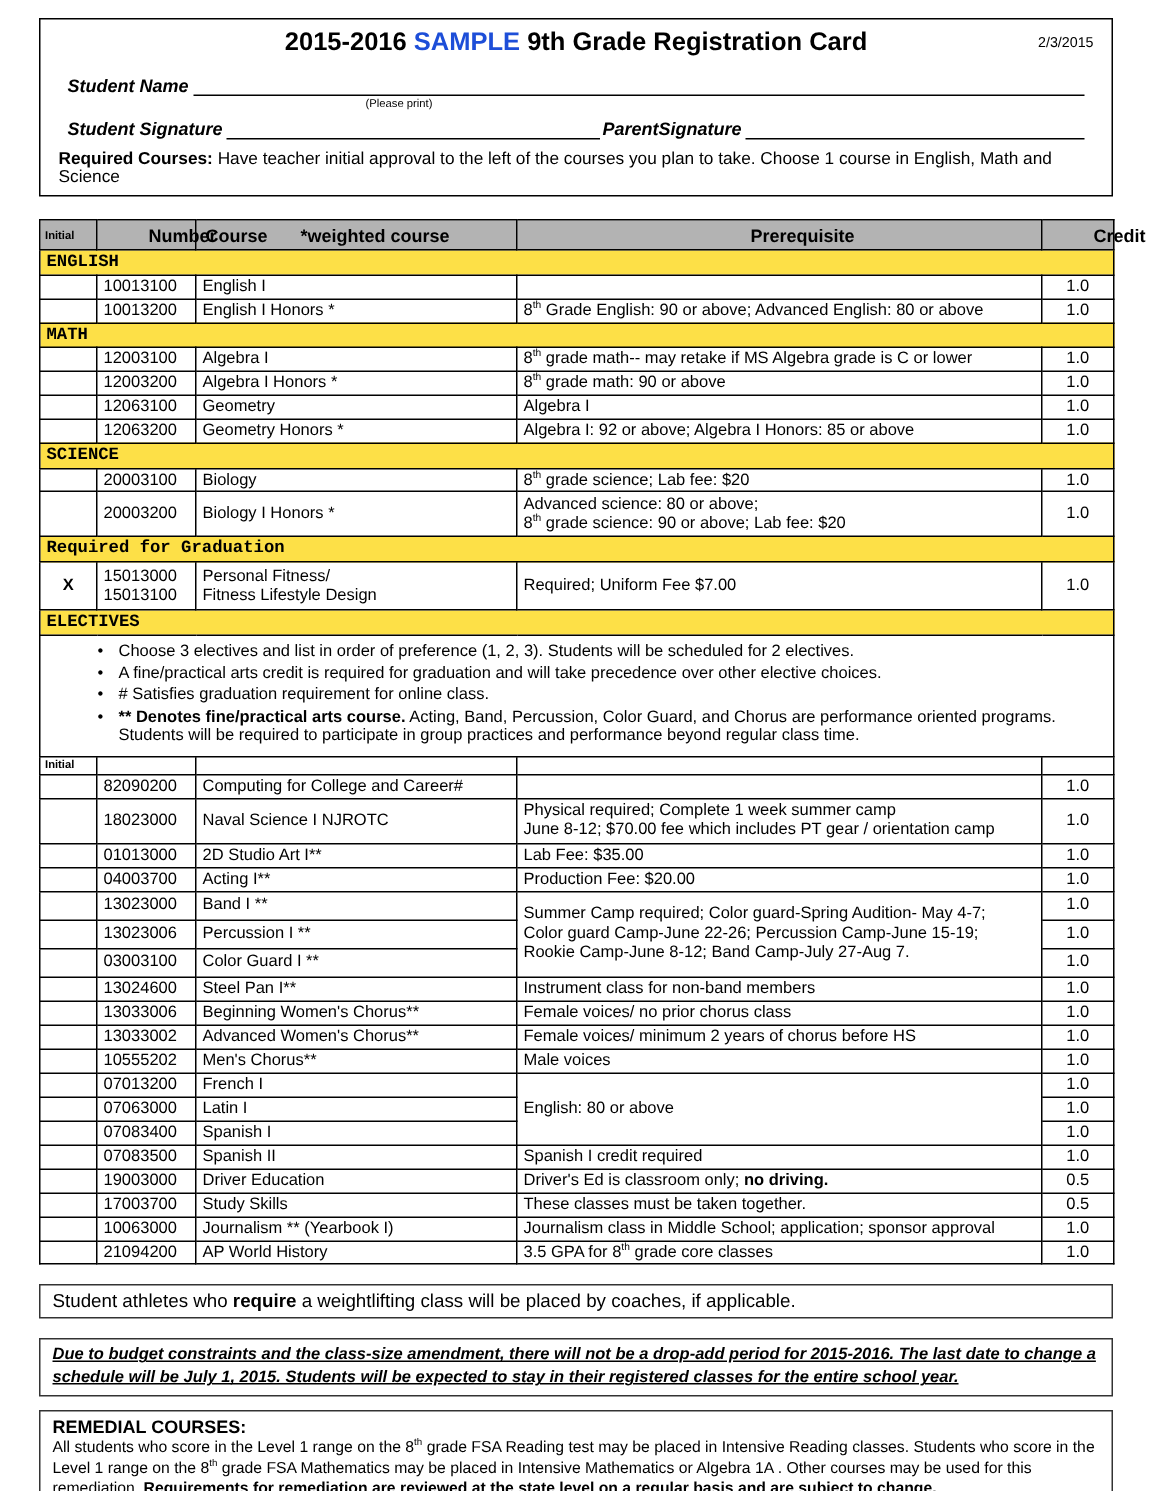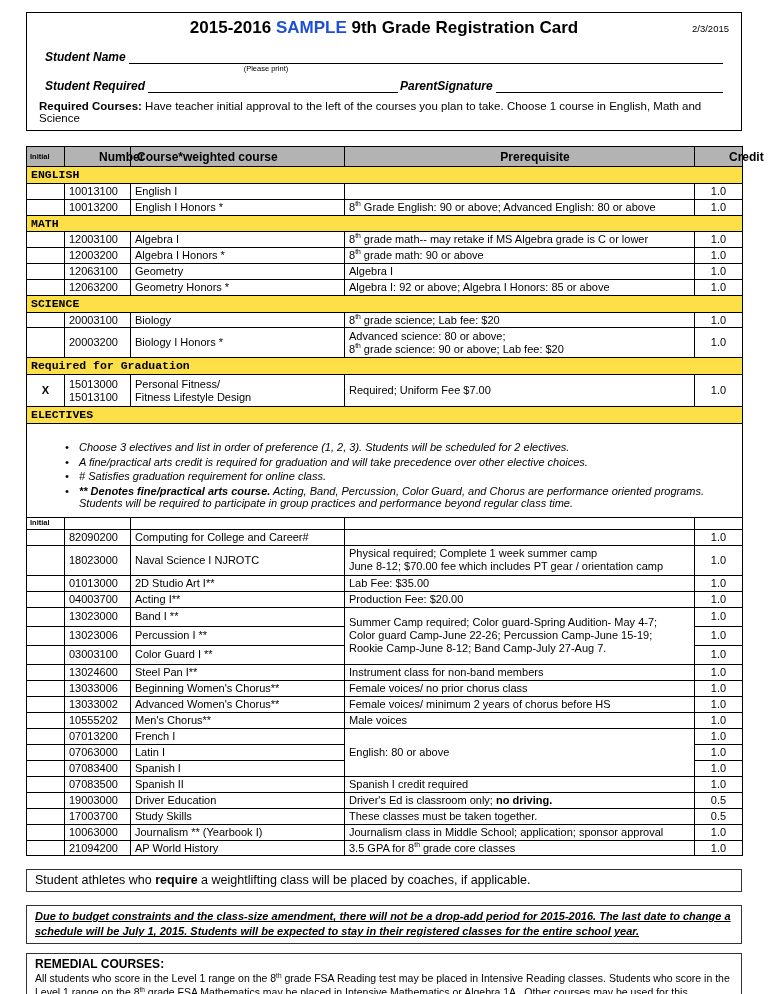--- a/index.html
+++ b/index.html
@@ -26,28 +26,28 @@
   .req-row { font-size: 11.5px; margin: 7px 2px 0 2px; }
   .req-row b { font-size: 11.5px; }
 
   
   table { border-collapse: collapse; table-layout: fixed; width: 716px; margin-top: 15px; font-size: 11px; }
   th, td { border: 1px solid #000; }
   thead th { background: #b3b3b3; font-size: 12px; height: 20px; padding: 1px 3px; vertical-align: middle; }
   .th-init { font-size: 7.5px; text-align: left; }
   .th-num, .th-prereq, .th-credit { text-align: center; padding-left: 34px; }
   .th-course { text-align: left; padding-left: 6px; }
-  .weighted { }
+  .weighted { margin-left: 22px; }
   tbody tr { height: 15px; }
   td { padding: 1px 4px; vertical-align: middle; line-height: 1.18; }
   td.sec { background: #fde047; text-align: left; font-weight: bold; font-size: 11.5px; height: 16px; font-family: Liberation Mono, monospace; }
   .c-init { text-align: center; font-weight: bold; }
   .c-credit { text-align: center; }
   .c-num, .c-course, .c-prereq { text-align: left; }
-  td.bullets { padding: 16px 6px 5px 6px; font-style: italic; }
+  td.bullets { padding: 3px 6px 5px 6px; }
   .bullets ul { list-style: none; margin: 0 0 0 30px; padding: 0; }
   .bullets li { position: relative; padding-left: 16px; padding-right: 8px; margin: 1.5px 0; }
   .bullets li::before { content: "\2022"; position: absolute; left: 2px; }
   .init-label { font-size: 7.5px; font-weight: bold; padding: 0 3px; }
   tr.init-row { height: 12px; }
   sup { font-size: 0.62em; vertical-align: super; line-height: 0; }
 
   
   .note-box { border: 1px solid #333; padding: 3px 8px 4px 8px; }
   .athletes { margin-top: 13px; font-size: 12.5px; }
@@ -66,21 +66,21 @@
       <div class="title"><span>2015-2016 </span><span class="red">SAMPLE</span><span> 9th Grade Registration Card</span></div>
       <div class="date">2/3/2015</div>
     </div>
     <div class="name-row">
       <span class="lbl">Student Name</span>
       <span class="fill-line">
         <span class="please-print">(Please print)</span>
       </span>
     </div>
     <div class="sig-row">
-      <span class="lbl">Student Required</span>
+      <span class="lbl">Student Signature</span>
       <span class="fill-line sig-line-1"></span>
       <span class="lbl">ParentSignature</span>
       <span class="fill-line"></span>
     </div>
     <div class="req-row">
       <b>Required Courses:</b><span> Have teacher initial approval to the left of the courses you plan to take.  Choose 1 course in English, Math and Science</span>
     </div>
   </div>
 
   <table>

